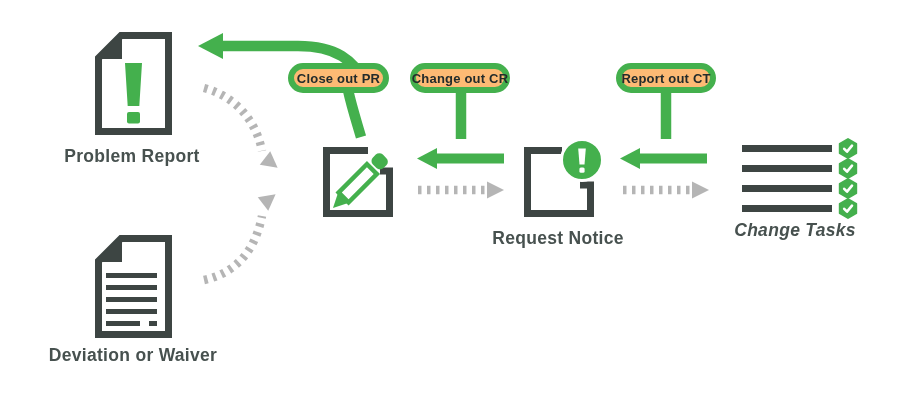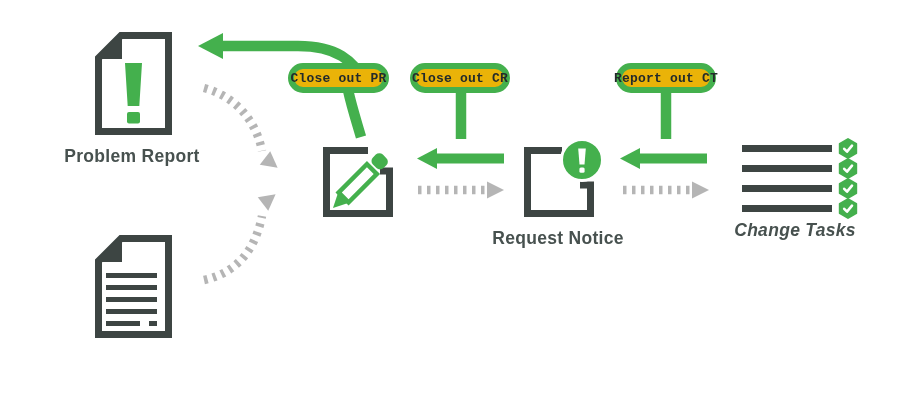--- a/index.html
+++ b/index.html
@@ -21,23 +21,22 @@
   .box-outline{ fill:none; stroke:#3d4543; stroke-width:7; }
   .dark-fill  { fill:#3d4543; }
   .pencil-body{ fill:#ffffff; stroke:#44b04d; stroke-width:4.5; }
   .badge      { fill:#44b04d; stroke:#44b04d; stroke-width:2; stroke-linejoin:round; }
   .badge-check{ fill:none; stroke:#ffffff; stroke-width:2.6; stroke-linecap:round; stroke-linejoin:round; }
 
   
   .pill {
     position:absolute; box-sizing:border-box;
     height:30px; border:6.5px solid #44b04d; border-radius:15px;
-    background:#eab308; display:flex; align-items:center; justify-content:center;
+    background:#fdba74; display:flex; align-items:center; justify-content:center;
     z-index:2;
-    font-family:Liberation Mono, monospace;
   }
   .pill span {
     font-size:13px; font-weight:bold; color:#232b2b;
     letter-spacing:0.2px; white-space:nowrap;
   }
 
   
   .node-label {
     position:absolute; transform:translateX(-50%);
     font-size:17.5px; font-weight:bold; color:#47514f;
@@ -161,23 +160,24 @@
         <polygon class="badge" points="0,-9.5 8.2,-4.7 8.2,4.7 0,9.5 -8.2,4.7 -8.2,-4.7"></polygon>
         <path class="badge-check" d="M-3.8,0.3 L-1,3.2 L4,-2.8"></path>
       </g>
     </g>
   </svg>
 
   <div class="pill" style="left:288px; top:63px; width:101px;">
     <span>Close out PR</span>
   </div>
   <div class="pill" style="left:410px; top:63px; width:100px;">
-    <span>Close out CR</span>
+    <span>Change out CR</span>
   </div>
   <div class="pill" style="left:616px; top:63px; width:100px;">
     <span>Report out CT</span>
   </div>
 
   <div class="node-label" style="left:132px; top:146px;">Problem Report</div>
+  <div class="node-label" style="left:133px; top:345px;">Deviation or Waiver</div>
   <div class="node-label" style="left:558px; top:228px;">Request Notice</div>
   <div class="node-label" style="left:795px; top:220px;font-style:italic;">Change Tasks</div>
 
 </div>
 
 </body></html>

